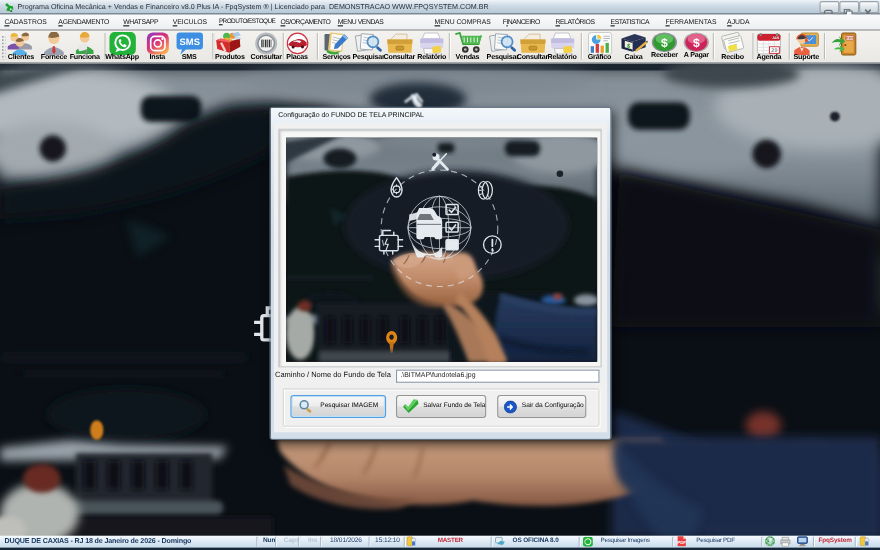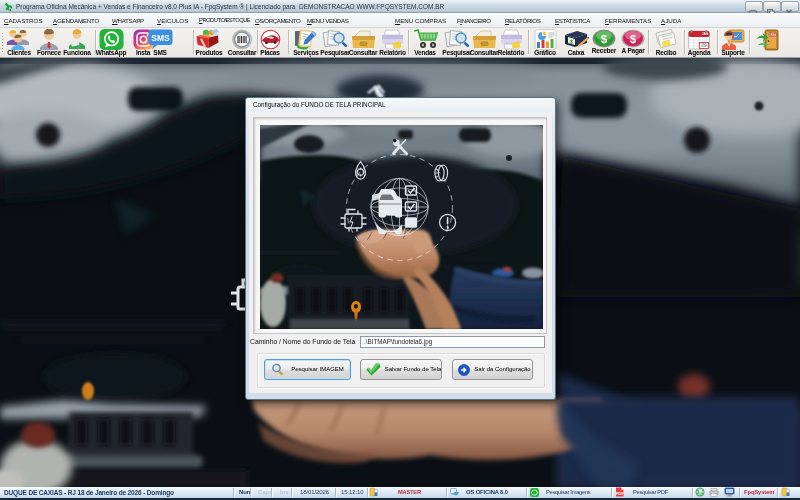--- a/index.html
+++ b/index.html
@@ -215,21 +215,21 @@
             <stop offset="1" stop-color="#fbad50"></stop>
           </linearGradient>
         </defs>
    <rect x="0.5" y="0.5" width="20" height="20" rx="5.5" fill="url(#ig)"></rect>
    <rect x="4" y="4" width="13" height="13" rx="3.6" fill="none" stroke="#fff" stroke-width="1.5"></rect>
    <circle cx="10.5" cy="10.5" r="3.2" fill="none" stroke="#fff" stroke-width="1.5"></circle>
    <circle cx="14.7" cy="6.3" r="1.1" fill="#fff"></circle>
   </svg>
       <div class="tlabel">Insta</div>
     </div>
- <div class="tbtn" style="left:144px;width:32px">
+ <div class="tbtn" style="left:156px;width:32px">
   <svg width="25" height="21" viewBox="0 0 25 21">
    <path d="M3.5,0.5 L21.5,0.5 a3,3 0 0,1 3,3 L24.5,13 a3,3 0 0,1 -3,3 L9,16 L4,20.5 L5.5,16 L3.5,16 a3,3 0 0,1 -3,-3 L0.5,3.5 a3,3 0 0,1 3,-3 Z" fill="#3d8fe4"></path>
    <text x="12.5" y="11.5" text-anchor="middle" font-family="Liberation Sans" font-size="8.5" font-weight="bold" fill="#fff">SMS</text>
   </svg>
       <div class="tlabel">SMS</div>
     </div>
  <div class="tbtn" style="left:193px;width:32px">
   <svg width="28" height="21" viewBox="0 0 28 21">
    <circle cx="11" cy="4" r="3.2" fill="#4bb84b"></circle>
         <circle cx="16.5" cy="3.5" r="2.8" fill="#e89830"></circle>

